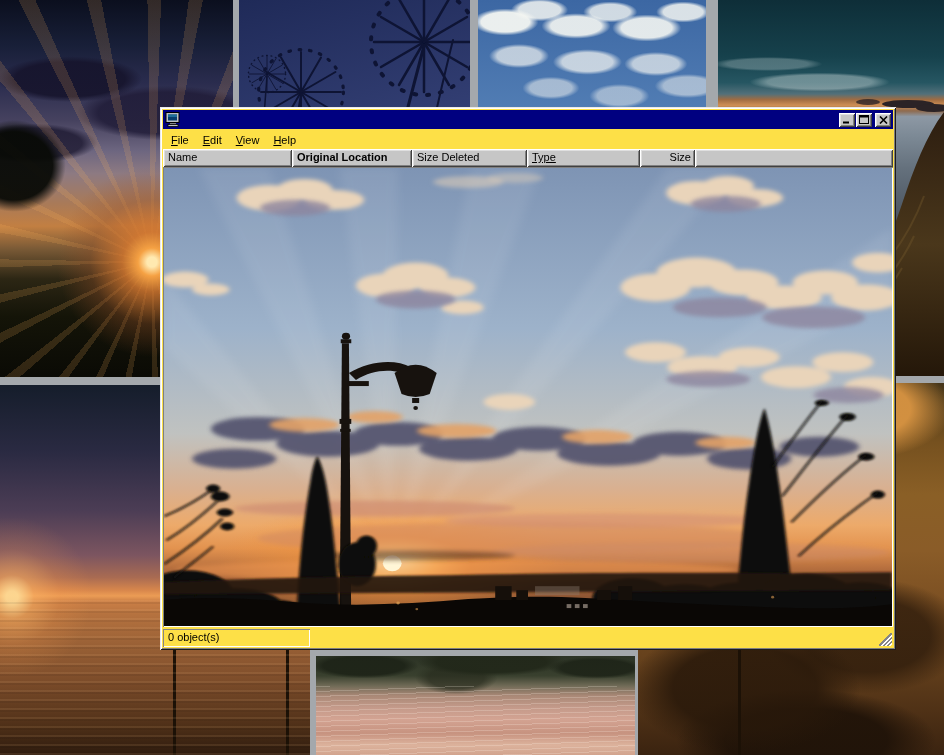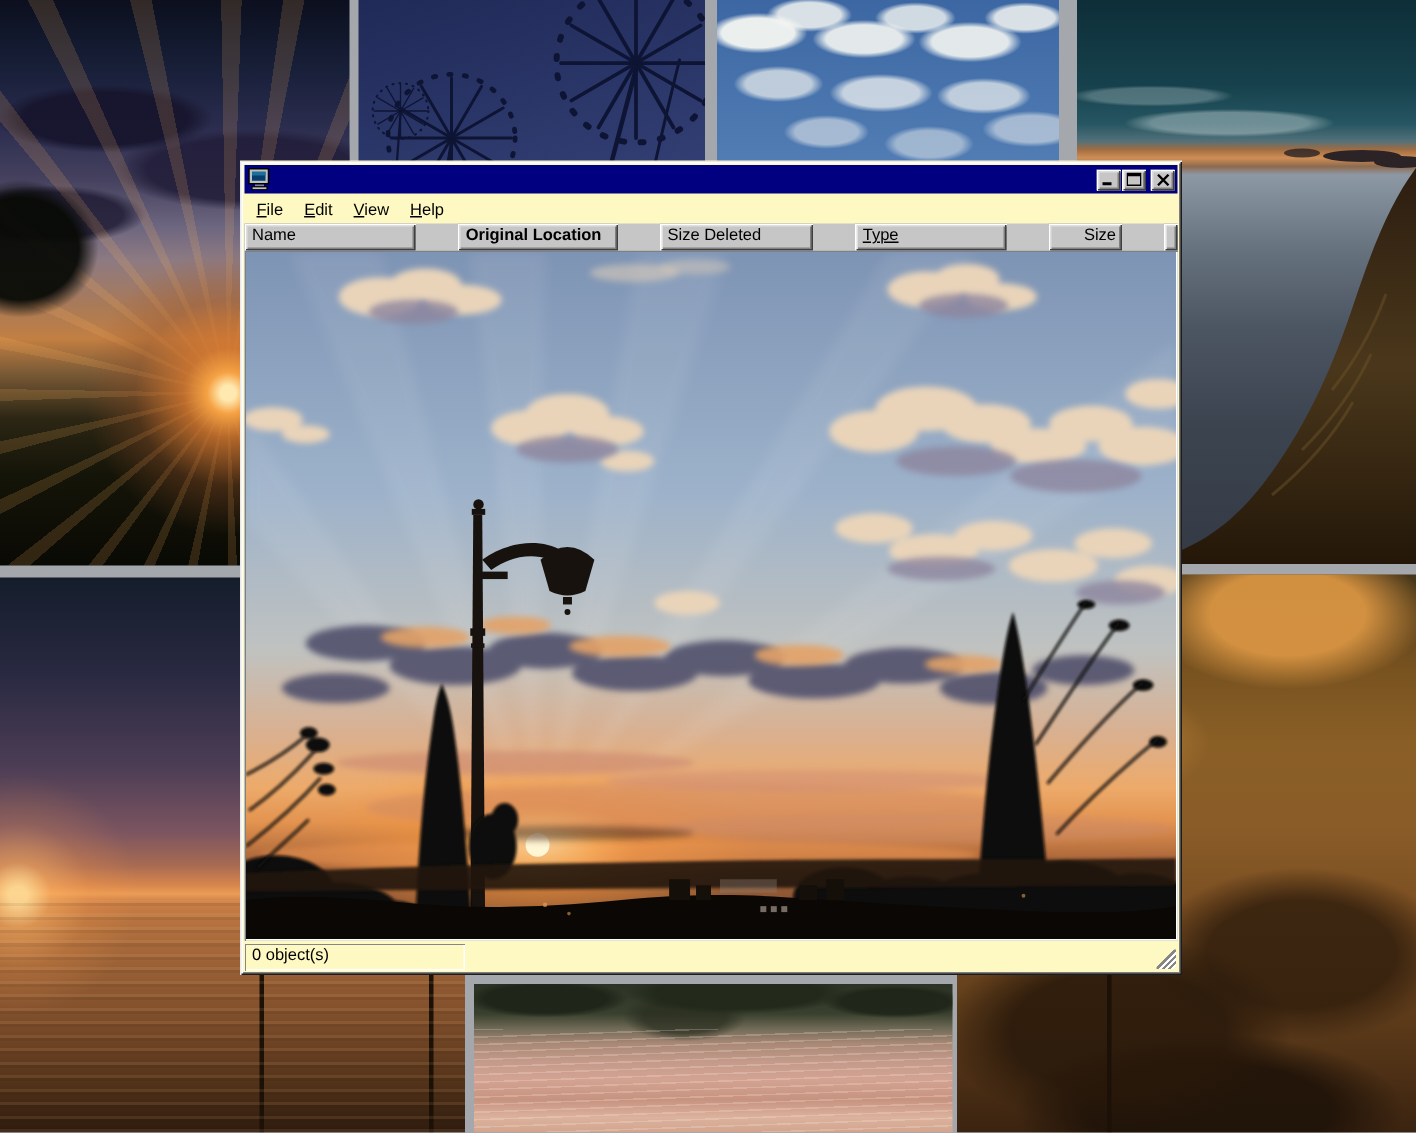--- a/index.html
+++ b/index.html
@@ -70,22 +70,22 @@
       radial-gradient(ellipse 130px 70px at 72% 7%, rgba(216,148,66,.95) 0 40%, rgba(216,148,66,0) 72%),
       radial-gradient(ellipse 110px 60px at 28% 30%, rgba(190,130,60,.5) 0 45%, rgba(190,130,60,0) 75%),
       radial-gradient(ellipse 160px 90px at 35% 82%, rgba(40,24,10,.85) 0 45%, rgba(40,24,10,0) 72%),
       radial-gradient(ellipse 140px 80px at 75% 68%, rgba(46,28,12,.8) 0 45%, rgba(46,28,12,0) 72%),
       radial-gradient(ellipse 180px 70px at 55% 96%, rgba(30,18,8,.9) 0 45%, rgba(30,18,8,0) 72%),
       linear-gradient(180deg,#453519 0%,#5c431d 8%,#76511f 16%,#8a5f26 30%,#8a5c28 45%,#7b4f22 60%,#64401c 75%,#4c2f15 90%,#3a2310 100%);}
 
   .pole{position:absolute;background:#1c1106;}
 
   
-  .win{position:absolute;left:160px;top:107px;width:628px;height:543px;
-    background:#fef9c3;box-sizing:border-box;padding:3px;
+  .win{position:absolute;left:160px;top:107px;width:736px;height:543px;
+    background:#fde047;box-sizing:border-box;padding:3px;
     box-shadow:inset 1px 1px 0 #e9e9e9, inset -1px -1px 0 #1c1c1c,
                inset 2px 2px 0 #ffffff, inset -2px -2px 0 #7f7f7f;
     display:flex;flex-direction:column;}
   .titlebar{height:19px;background:#000080;display:flex;align-items:center;
     padding:0 2px;margin-bottom:1px;flex:0 0 auto;}
   .titlebar .ticon{width:16px;height:15px;margin-right:3px;flex:0 0 auto;}
   .title-text{color:#fff;font-size:11px;font-weight:bold;flex:1 1 auto;
     white-space:nowrap;overflow:hidden;}
   .tbtns{display:flex;gap:0;flex:0 0 auto;align-items:center;}
   .tbtn{width:16px;height:14px;background:#c6c6c6;margin-left:1px;
@@ -93,21 +93,21 @@
                inset 2px 2px 0 #dfdfdf, inset -2px -2px 0 #808080;
     display:flex;align-items:flex-end;justify-content:center;cursor:default;}
   .tbtn.close{margin-left:3px;}
   .tbtn svg{display:block;margin:auto;}
 
   .menubar{height:19px;display:flex;align-items:center;padding-left:1px;
     font-size:11px;color:#000;flex:0 0 auto;}
   .menu-item{padding:2px 7px;}
   .menu-item .mkey{text-decoration:underline;}
 
-  .headers{height:18px;display:flex;flex:0 0 auto;background:#c6c6c6;font-size:11px;gap:28px;}
+  .headers{height:18px;display:flex;flex:0 0 auto;background:#c6c6c6;font-size:11px;}
   .hcell{box-sizing:border-box;height:18px;padding:2px 4px 0 5px;background:#c6c6c6;
     box-shadow:inset 1px 1px 0 #ffffff, inset -1px -1px 0 #404040,
                inset 2px 2px 0 #dfdfdf, inset -2px -2px 0 #808080;
     white-space:nowrap;overflow:hidden;color:#000;}
   .hcell.right{text-align:right;}
   .h-name{width:129px;} .h-loc{width:120px;font-weight:bold;} .h-date{width:115px;}
   .h-type{width:113px;text-decoration:underline;} .h-size{width:55px;} .h-rest{flex:1 1 auto;}
 
   .content{flex:1 1 auto;position:relative;overflow:hidden;
     box-shadow:inset 1px 1px 0 #808080, inset -1px -1px 0 #ffffff;

